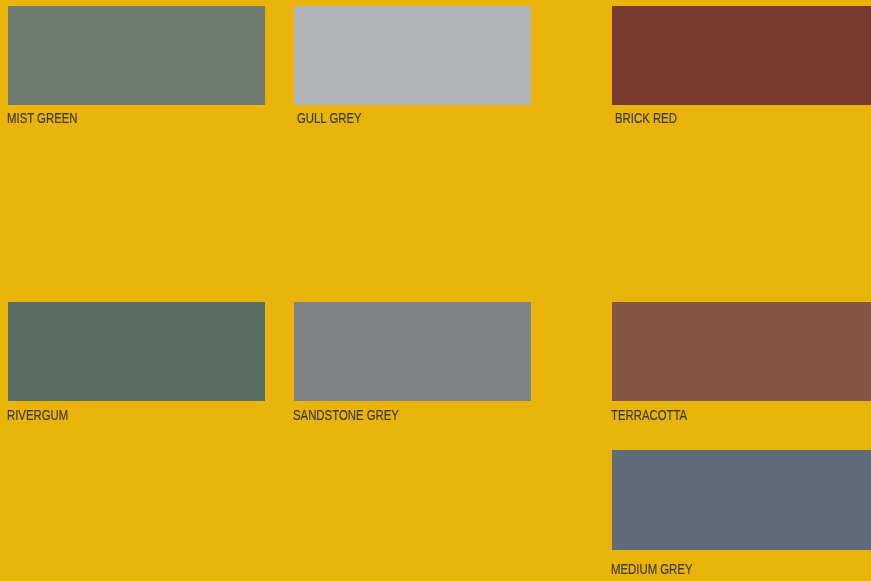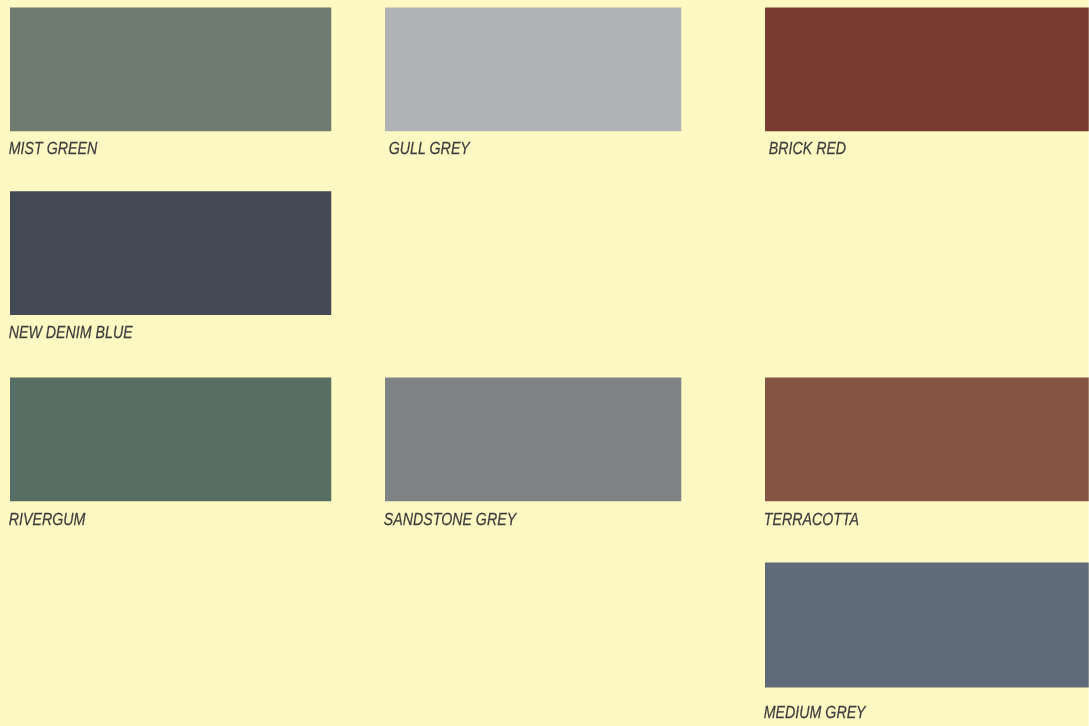--- a/index.html
+++ b/index.html
@@ -12,22 +12,21 @@
     height: 581px;
     background: #ffffff;
     font-family: "Liberation Sans", sans-serif;
     overflow: hidden;
   }
 
   #swatch-board {
     position: relative;
     width: 871px;
     height: 581px;
-    background: #fef9c3;
-    font-style: italic;
+    background: #eab308;
   }
 
   
   .swatch-cell {
     position: absolute;
   }
   .swatch-chip {
     display: block;
     width: 100%;
     height: 100%;
@@ -39,21 +38,21 @@
     line-height: 14px;
     color: #3c3c3c;
     white-space: nowrap;
     transform: scaleX(0.812);
     transform-origin: 0 0;
     -webkit-text-stroke: 0.2px #3c3c3c;
   }
 
   
   .col-1 { left: 7.9px;   width: 257.1px; }
-  .col-2 { left: 308px;   width: 237px; }
+  .col-2 { left: 294px;   width: 237px; }
   .col-3 { left: 612px; width: 270px; }
 
   
   .row-1 { top: 5.8px;   height: 99.0px; }
   .row-2 { top: 152.8px; height: 98.8px; }
   .row-3 { top: 301.6px; height: 99.0px; }
   .row-4 { top: 450px;   height: 99.8px; }
 
   
   .swatch-label.indent { left: 2.6px; }
@@ -74,24 +73,20 @@
   </div>
   <div class="swatch-cell row-1 col-2">
     <div class="swatch-chip" style="background-color: rgb(176, 178, 181);"></div>
     <div class="swatch-label indent">GULL GREY</div>
   </div>
   <div class="swatch-cell row-1 col-3">
     <div class="swatch-chip" style="background-color: rgb(121, 58, 48);"></div>
     <div class="swatch-label indent">BRICK RED</div>
   </div>
 
-  <div class="swatch-cell row-2 col-1">
-    <div class="swatch-chip" style="background-color: rgb(67, 74, 86);"></div>
-    <div class="swatch-label">NEW DENIM BLUE</div>
-  </div>
 
   <div class="swatch-cell row-3 col-1">
     <div class="swatch-chip" style="background-color: rgb(86, 110, 99);"></div>
     <div class="swatch-label">RIVERGUM</div>
   </div>
   <div class="swatch-cell row-3 col-3">
     <div class="swatch-chip" style="background-color: rgb(133, 84, 67);"></div>
     <div class="swatch-label">TERRACOTTA</div>
   </div>
   <div class="swatch-cell row-3 col-2">

